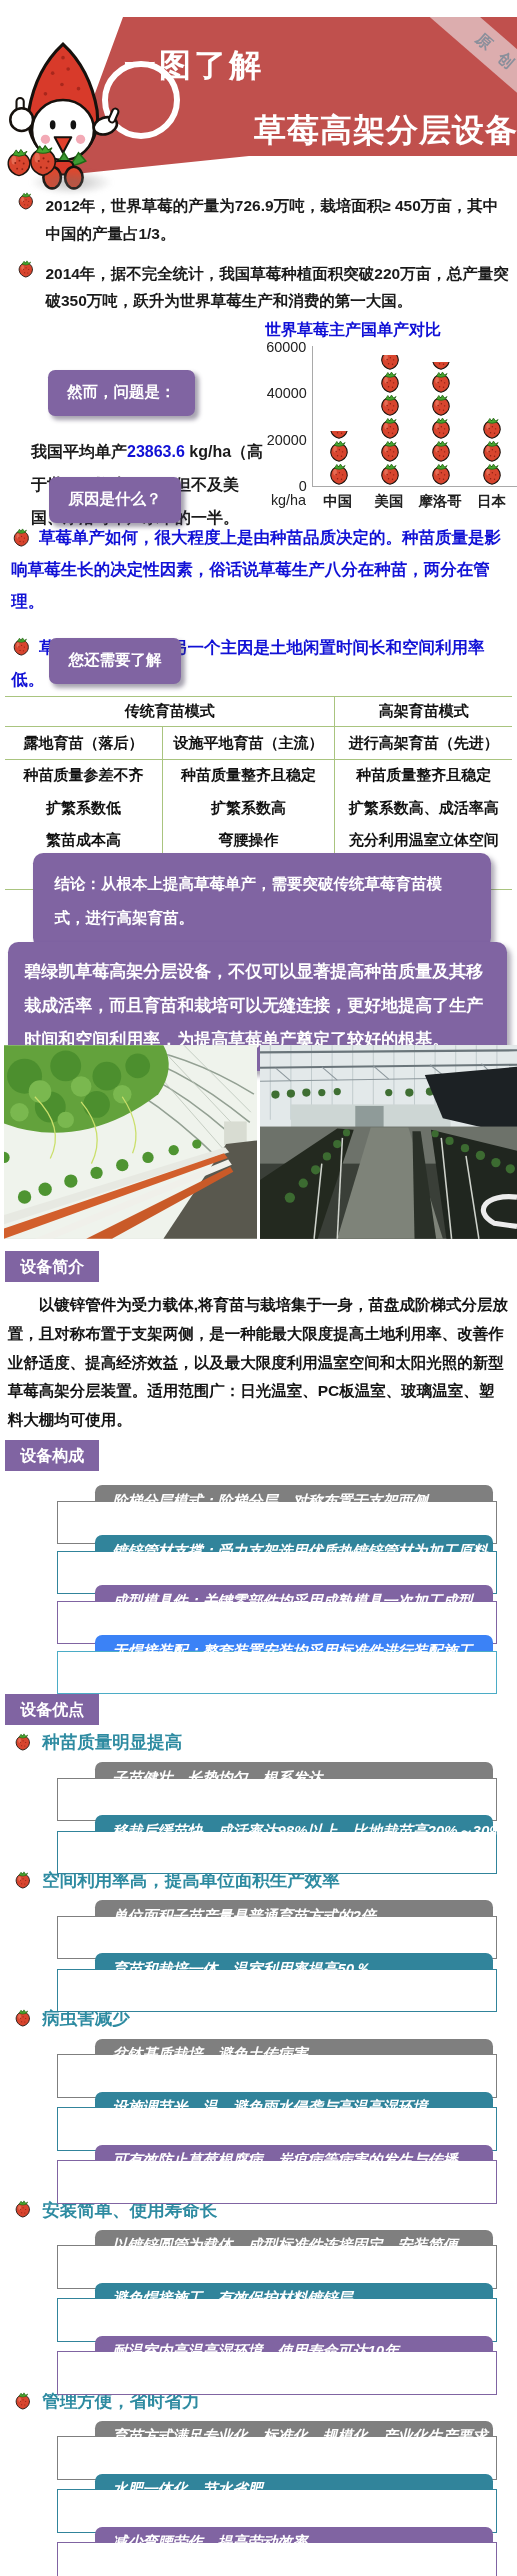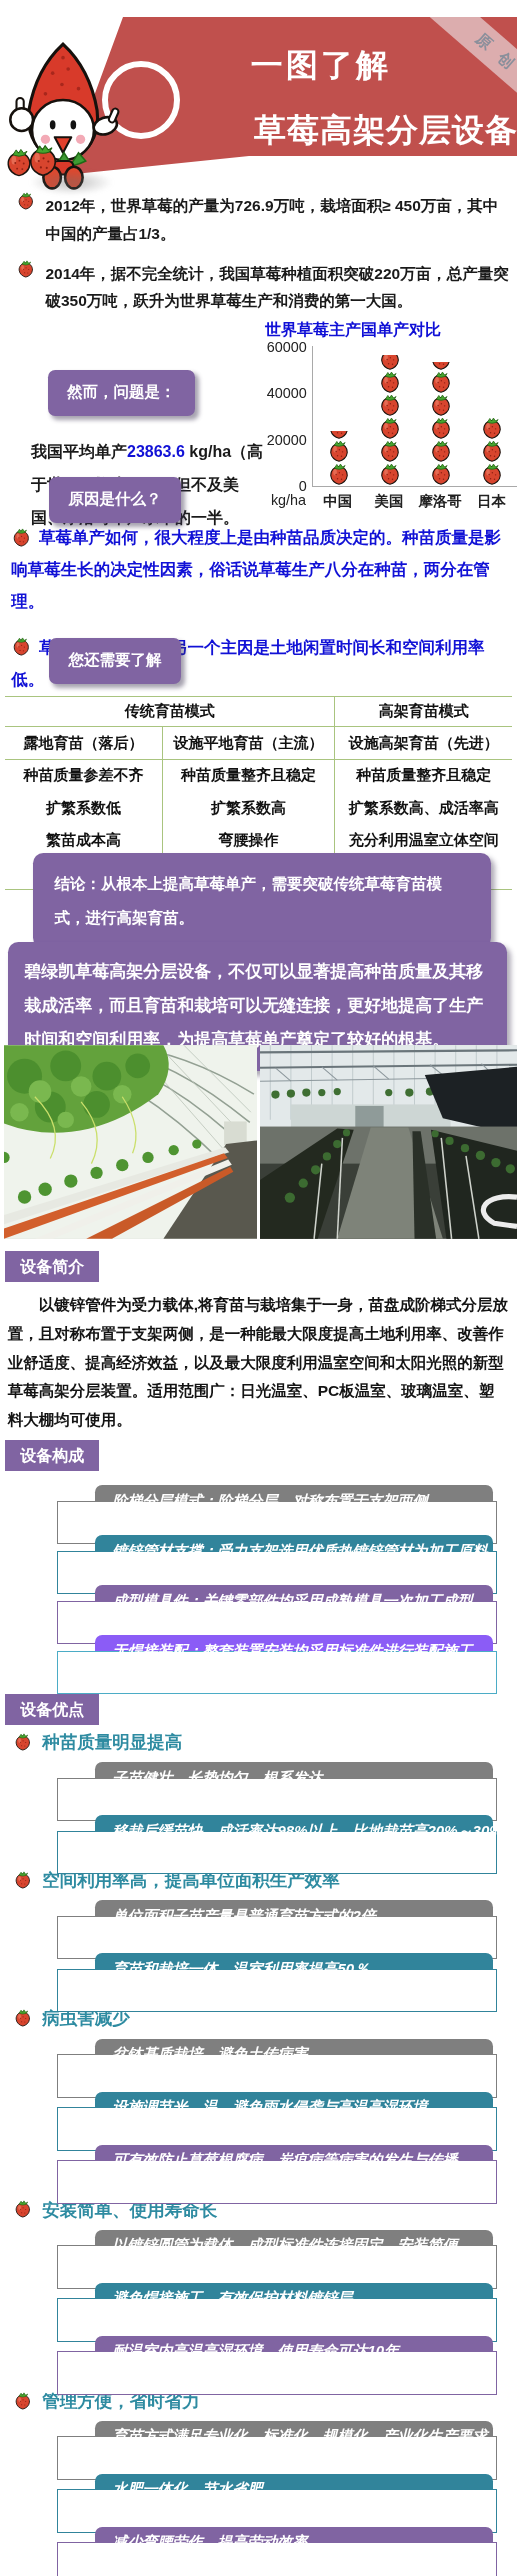--- a/index.html
+++ b/index.html
@@ -4,21 +4,21 @@
 <style>
   html,body{margin:0;padding:0;background:#fff;}
   .page{position:relative;width:517px;height:2807px;background:#fff;overflow:hidden;
         font-family:"Liberation Sans",sans-serif;color:#1a1a1a;}
   .abs{position:absolute;}
 
   
   .banner{position:absolute;top:0;left:0;width:517px;height:178px;background:#c0504d;
           clip-path:polygon(123px 17px,517px 17px,517px 156px,249px 156px,65px 175px);}
   .banner .ring{position:absolute;left:102px;top:61px;width:66px;height:66px;border:6.2px solid #fff;border-radius:50%;}
-  .banner .t1{position:absolute;left:124px;width:394px;top:44px;text-align:center;
+  .banner .t1{position:absolute;left:124px;width:394px;top:44px;text-align:left;
               color:#fff;font-size:32px;font-weight:bold;letter-spacing:3.1px;}
   .banner .t2{position:absolute;left:124px;width:394px;top:109px;text-align:right;
               color:#fff;font-size:32px;font-weight:bold;letter-spacing:1px;}
   .ribbon{position:absolute;left:407px;top:35px;width:175px;padding:6.2px 0;text-align:center;
           background:#dcadae;transform:rotate(41deg);transform-origin:center;
           color:#8a8f9b;font-size:15.5px;font-weight:bold;letter-spacing:13.4px;text-indent:13.4px;}
   .mascot-shadow{position:absolute;border-radius:50%;
           background:radial-gradient(closest-side,rgba(110,110,110,.45),rgba(110,110,110,0) 75%);
           filter:blur(2.1px);}
 
@@ -73,21 +73,21 @@
   
   .bars{width:398px;font-style:italic;}
   .bar{position:relative;z-index:0;height:32px;border-radius:7.2px;margin-bottom:18px;
        display:flex;align-items:center;padding-left:17.5px;box-sizing:border-box;}
   .bar span{color:#fff;font-size:15px;font-weight:bold;white-space:nowrap;}
   .bar::before{content:"";position:absolute;left:-38px;right:-3.6px;top:15.5px;bottom:-27px;
        border:1.5px solid var(--c);z-index:-1;background:#fff;}
   .bar.gray{--c:#7f7f7f;background:#7f7f7f;}
   .bar.teal{--c:#31849b;background:#31849b;}
   .bar.purple{--c:#8064a2;background:#8064a2;}
-  .bar.cyan{--c:#4bacc6;background:#8b5cf6;}
+  .bar.cyan{--c:#4bacc6;background:#3b82f6;}
 
   .adv-group{margin-bottom:15.5px;text-align:center;}
   .adv-heading{display:flex;align-items:center;gap:9.3px;padding-left:13.4px;margin-bottom:8.2px;
        color:#2e8ba1;font-size:17.5px;font-weight:bold;height:24px;}
   .adv-bars{margin-left:95px;}
   .adv-bars .bar{margin-bottom:21px;}
 
   
   .photo{position:absolute;top:1045px;height:194px;overflow:hidden;background:#dfe3dc;}
   .photo svg{display:block;}
@@ -179,21 +179,21 @@
     <span class="pill" style="margin-left:16.5px;margin-top:36px;">然而，问题是：</span>
     <div id="problem-text" style="margin-top:20.6px;">
       <span>我国平均单产</span><span class="val">23863.6</span><span> kg/ha</span><span>（高于世界平均水平），但不及美国、摩洛哥单产水平的一半。</span>
     </div>
   </div>
 
   <div class="abs chart" style="left:265px;top:320px;">
     <div class="chart-title">世界草莓主产国单产对比</div>
     <div class="chart-body">
       <div class="yaxis">
-        <span style="top:-7.2px;">60000</span>
+        <span style="top:-7.2px;text-align:center;">60000</span>
         <span style="top:39px;">40000</span>
         <span style="top:86px;">20000</span>
         <span style="top:132px;">0</span>
       </div>
       <div class="plot">
         <div class="chart-col">
             <div class="part" style="height: 9.3px;">
               <svg viewBox="0 0 64 64">
                 <use href="#berry"></use>
               </svg>
@@ -323,21 +323,21 @@
         <col style="width:35%">
       </colgroup>
     <tbody>
         <tr class="h1">
       <th colspan="2">传统育苗模式</th>
       <th>高架育苗模式</th>
     </tr>
     <tr class="h2">
       <th>露地育苗（落后）</th>
       <th>设施平地育苗（主流）</th>
-      <th>设施高架育苗（先进）</th>
+      <th>进行高架育苗（先进）</th>
     </tr>
     <tr class="body">
       <td>种苗质量参差不齐</td>
       <td>种苗质量整齐且稳定</td>
       <td>种苗质量整齐且稳定</td>
     </tr>
     <tr class="body">
       <td>扩繁系数低</td>
       <td>扩繁系数高</td>
       <td>扩繁系数高、成活率高</td>

